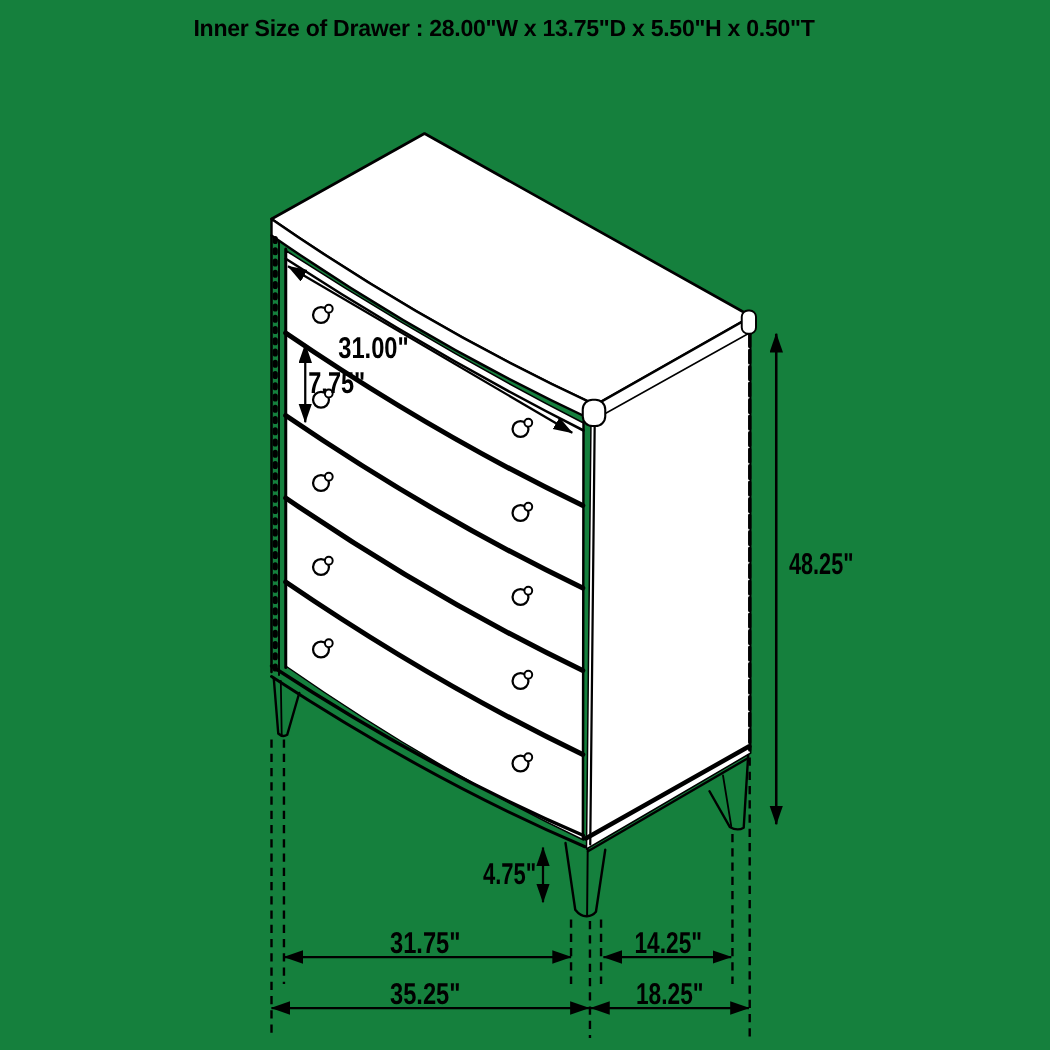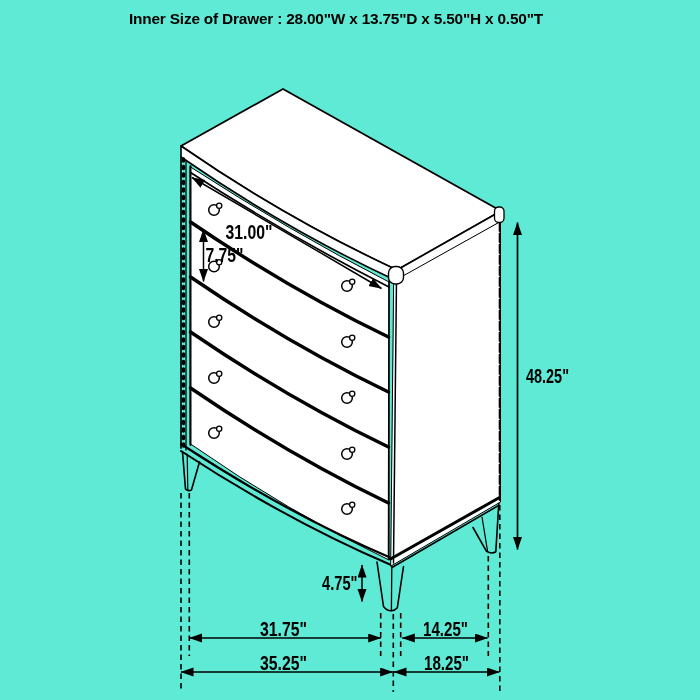--- a/index.html
+++ b/index.html
@@ -1,16 +1,16 @@
 <!DOCTYPE html>
 <html><head>
 <meta charset="utf-8">
 <style>
   html,body{margin:0;padding:0;background:#ffffff;}
-  .stage{position:relative;width:700px;height:700px;background:#5eead4;overflow:hidden;}
+  .stage{position:relative;width:700px;height:700px;background:#15803d;overflow:hidden;}
   svg{display:block;}
   text{fill:#000;stroke:none;font-family:"Liberation Sans","DejaVu Sans",sans-serif;font-weight:700;}
   .dim-label{font-size:20px;}
   .title-label{font-size:15.5px;letter-spacing:-0.2px;}
 </style>
 </head>
 <body>
 
 <div class="stage">
 <svg width="700" height="700" viewBox="0 0 700 700">

